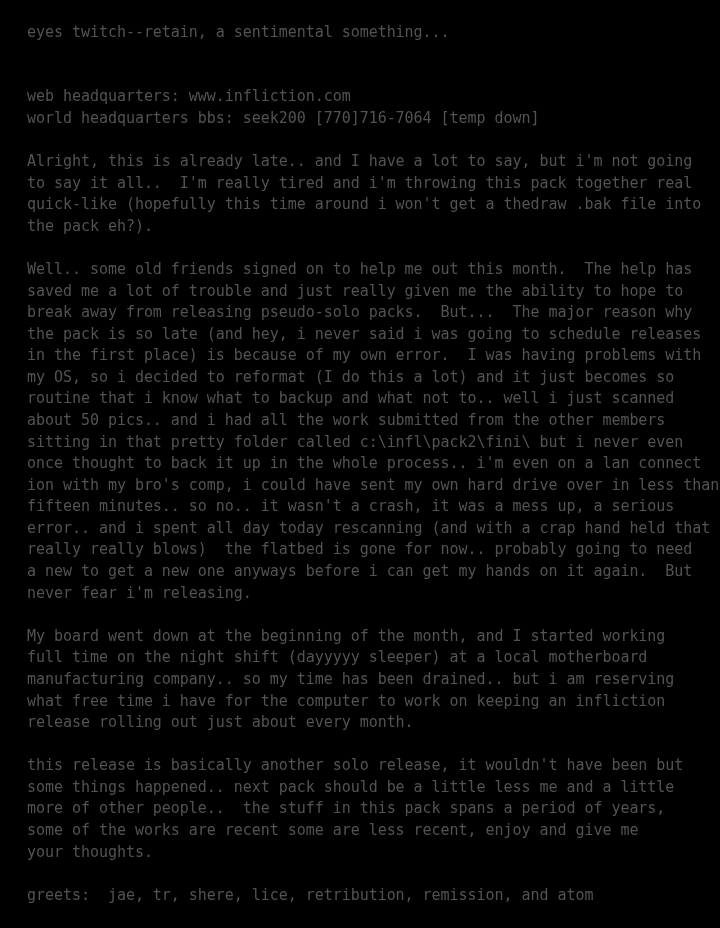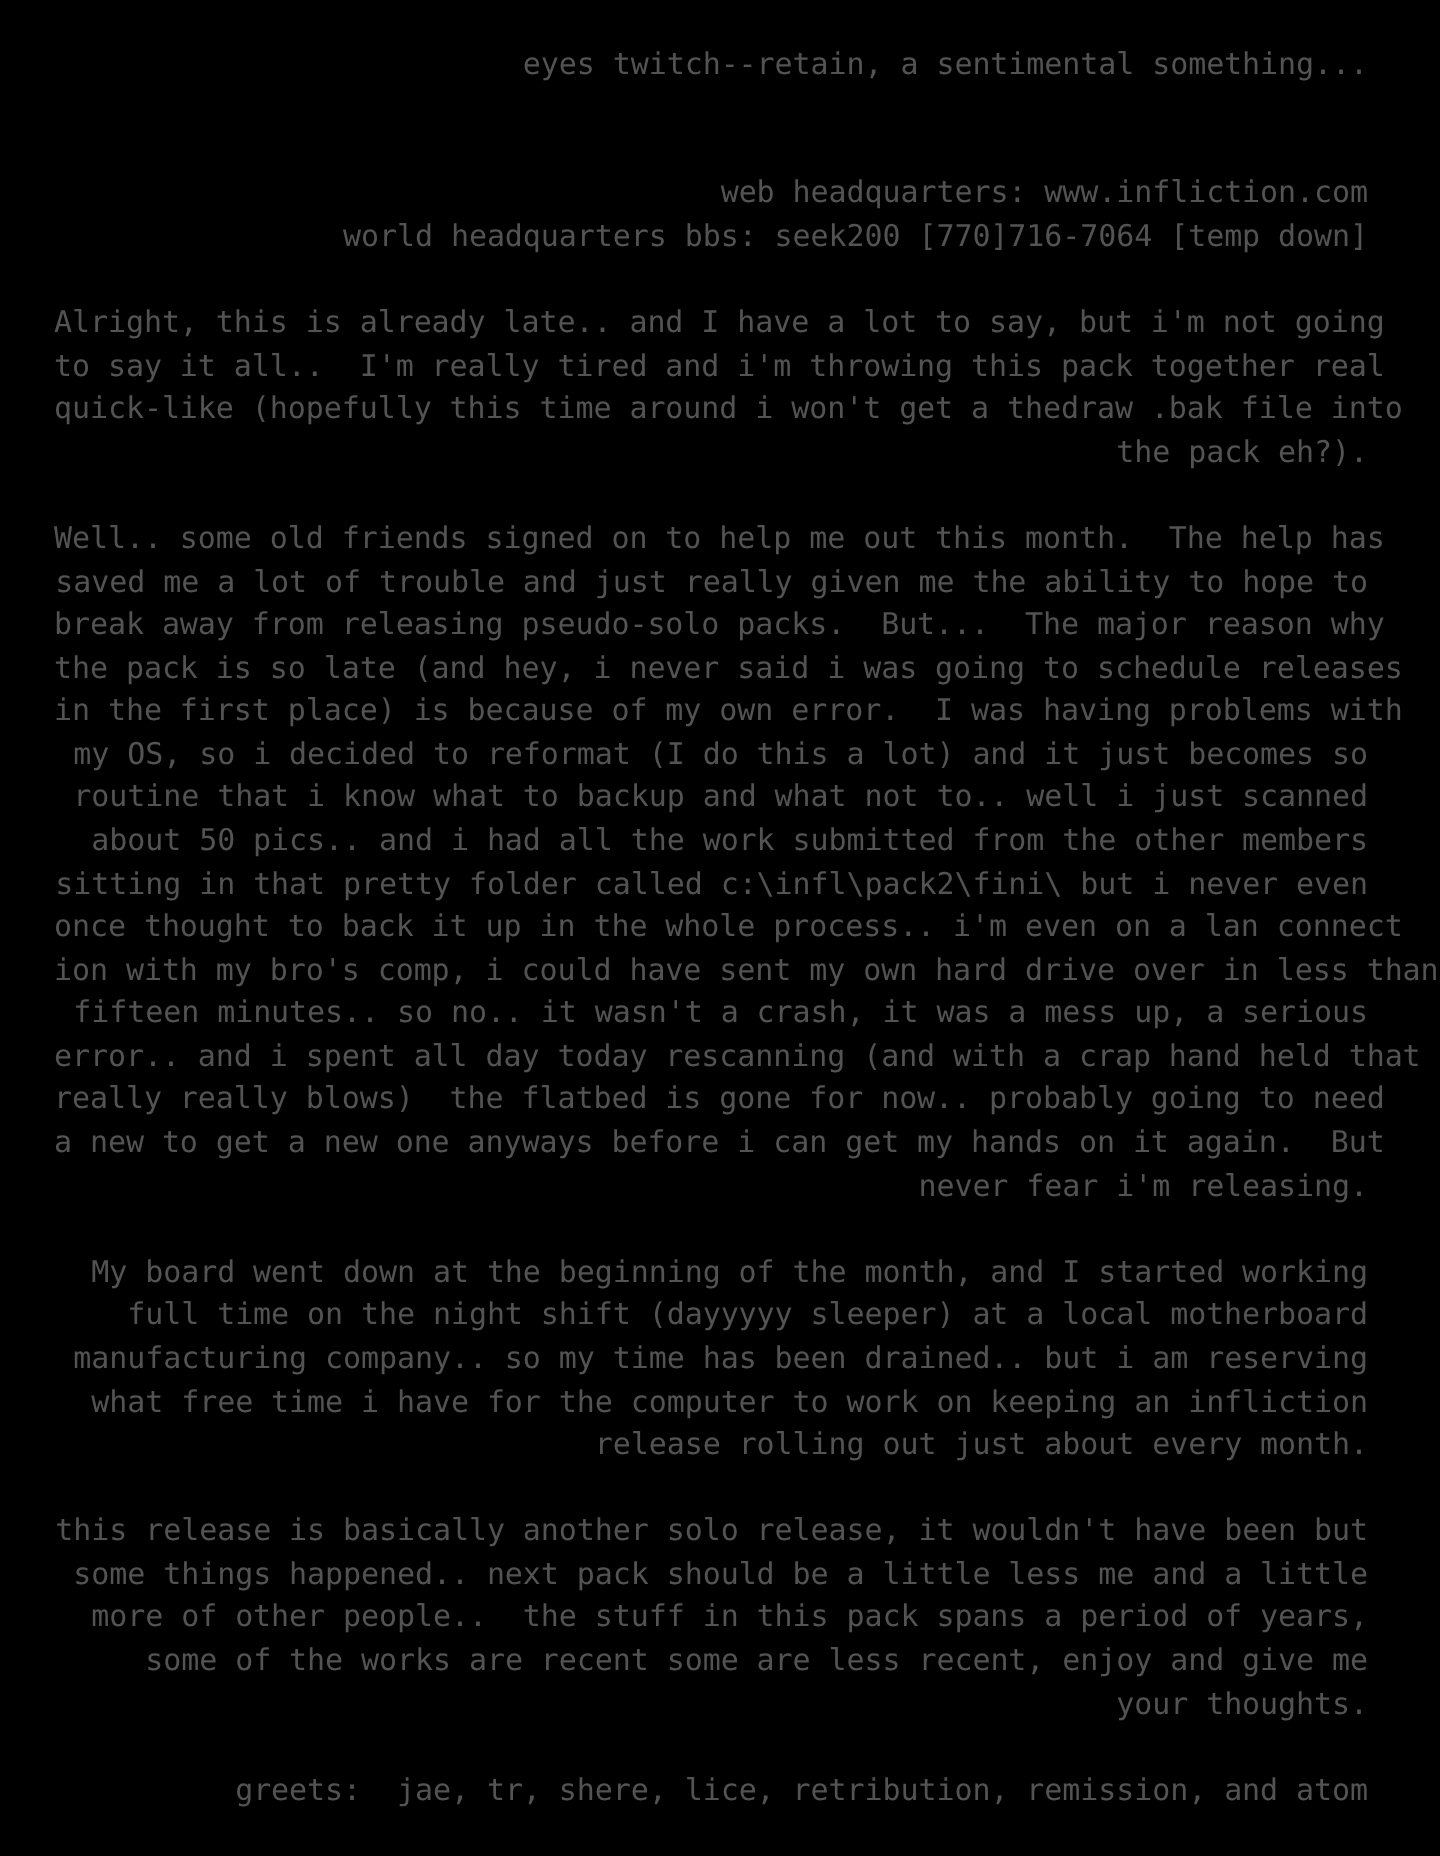--- a/index.html
+++ b/index.html
@@ -12,21 +12,20 @@
     overflow: hidden;
     background: var(--color-background, #000000);
   }
   .terminal-screen {
     position: absolute;
     top: 0;
     left: 0;
     width: 684px;
     height: 928px;
     background: var(--color-background, #000000);
-    text-align: right;
   }
   pre.terminal-text {
     margin: 0;
     padding: 21.6px 0 0 27px;
     font-family: "DejaVu Sans Mono", "Liberation Mono", monospace;
     font-size: 15px;
     line-height: 21.58px;
     letter-spacing: -0.04px;
     font-weight: normal;
     color: var(--color-text, #535353);

